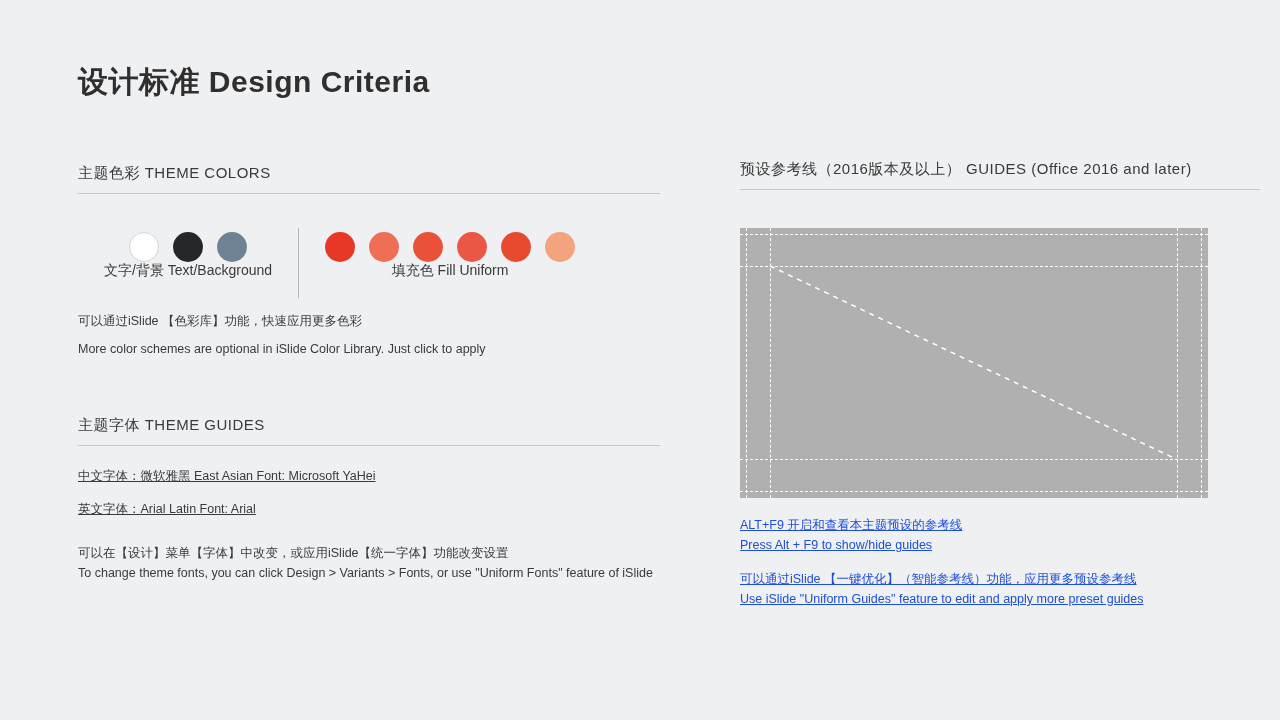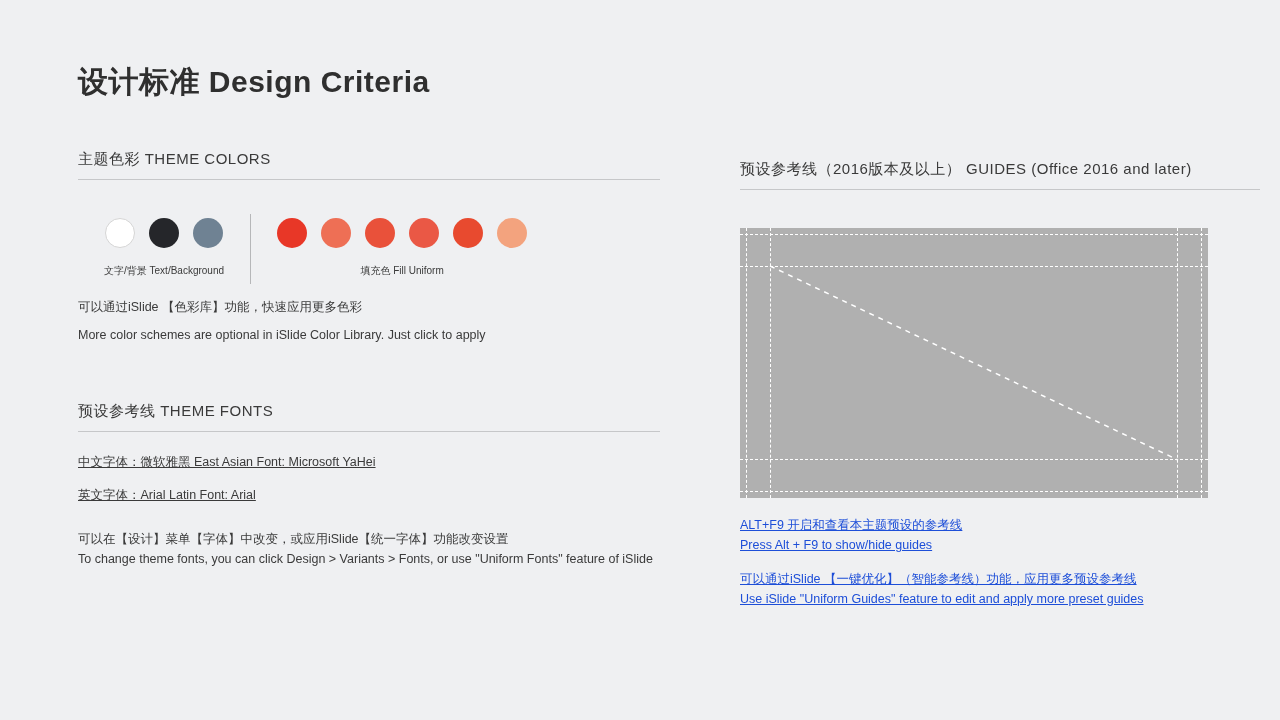--- a/index.html
+++ b/index.html
@@ -15,21 +15,21 @@
     left: 78px;
     top: 62px;
     font-size: 30px;
     font-weight: 700;
     color: #2f2f2f;
     letter-spacing: 0.5px;
   }
   .col-left {
     position: absolute;
     left: 78px;
-    top: 150px;
+    top: 164px;
     width: 582px;
   }
   .col-right {
     position: absolute;
     left: 740px;
     top: 160px;
     width: 520px;
   }
   .section-heading {
     font-size: 15px;
@@ -50,23 +50,22 @@
     flex-direction: column;
     align-items: center;
   }
   .swatch-row { display: flex; gap: 14px; }
   .swatch {
     width: 30px;
     height: 30px;
     border-radius: 50%;
   }
   .swatch-label {
-    font-size: 10px;
+    font-size: 14px;
     color: #3a3a3a;
-    margin-top: 16px;
   }
   .divider-v {
     width: 1px;
     height: 70px;
     background: #b6b7b9;
     margin: -4px 26px 0 26px;
   }
   .note {
     font-size: 12.5px;
     line-height: 18px;
@@ -138,21 +137,21 @@
         </div>
         <div class="swatch-label">填充色 Fill Uniform</div>
       </div>
     </div>
 
     <div class="note">可以通过iSlide 【色彩库】功能，快速应用更多色彩</div>
     <div class="note" style="margin-top:10px;">More color schemes are optional in iSlide Color Library. Just click to apply</div>
   </div>
 
   <div class="fonts-section">
-    <div class="section-heading">预设参考线 THEME FONTS</div>
+    <div class="section-heading">主题字体 THEME GUIDES</div>
     <div class="font-line">中文字体：微软雅黑   East Asian Font: Microsoft YaHei</div>
     <div class="font-line">英文字体：Arial   Latin Font: Arial</div>
     <div class="note" style="margin-top:26px;">可以在【设计】菜单【字体】中改变，或应用iSlide【统一字体】功能改变设置</div>
     <div class="note" style="margin-top:2px;">To change theme fonts, you can click Design &gt; Variants &gt; Fonts, or use "Uniform Fonts" feature of iSlide</div>
   </div>
 
 </div>
 
 <div class="col-right">
   <div class="section-heading">预设参考线（2016版本及以上） GUIDES (Office 2016 and later)</div>

